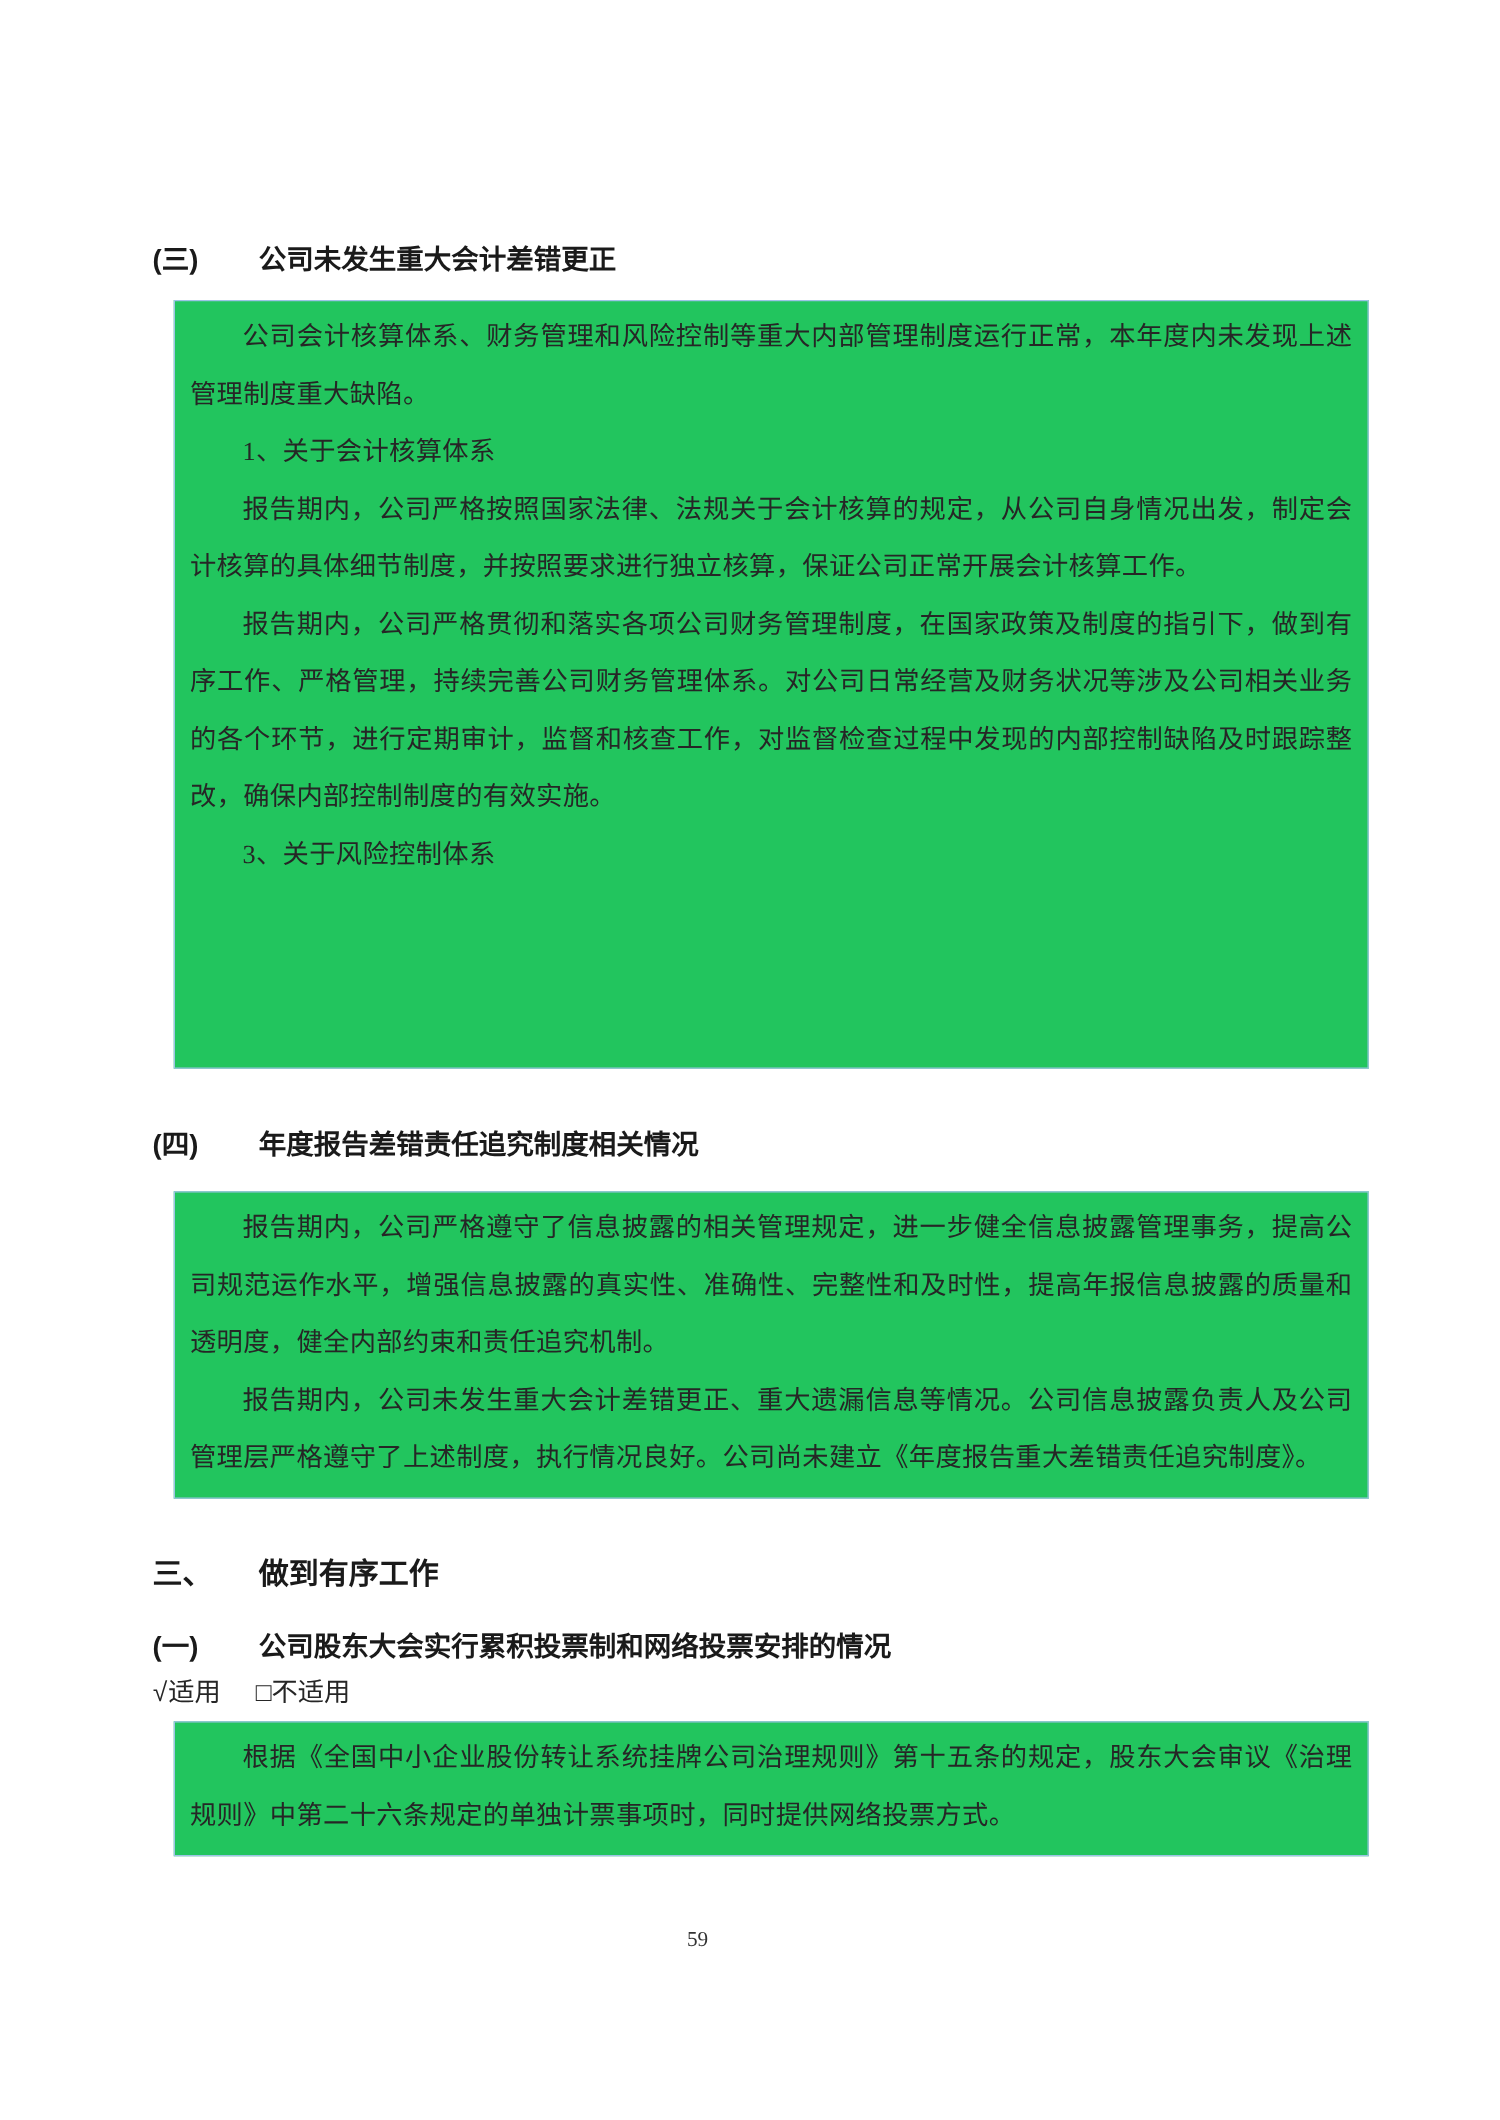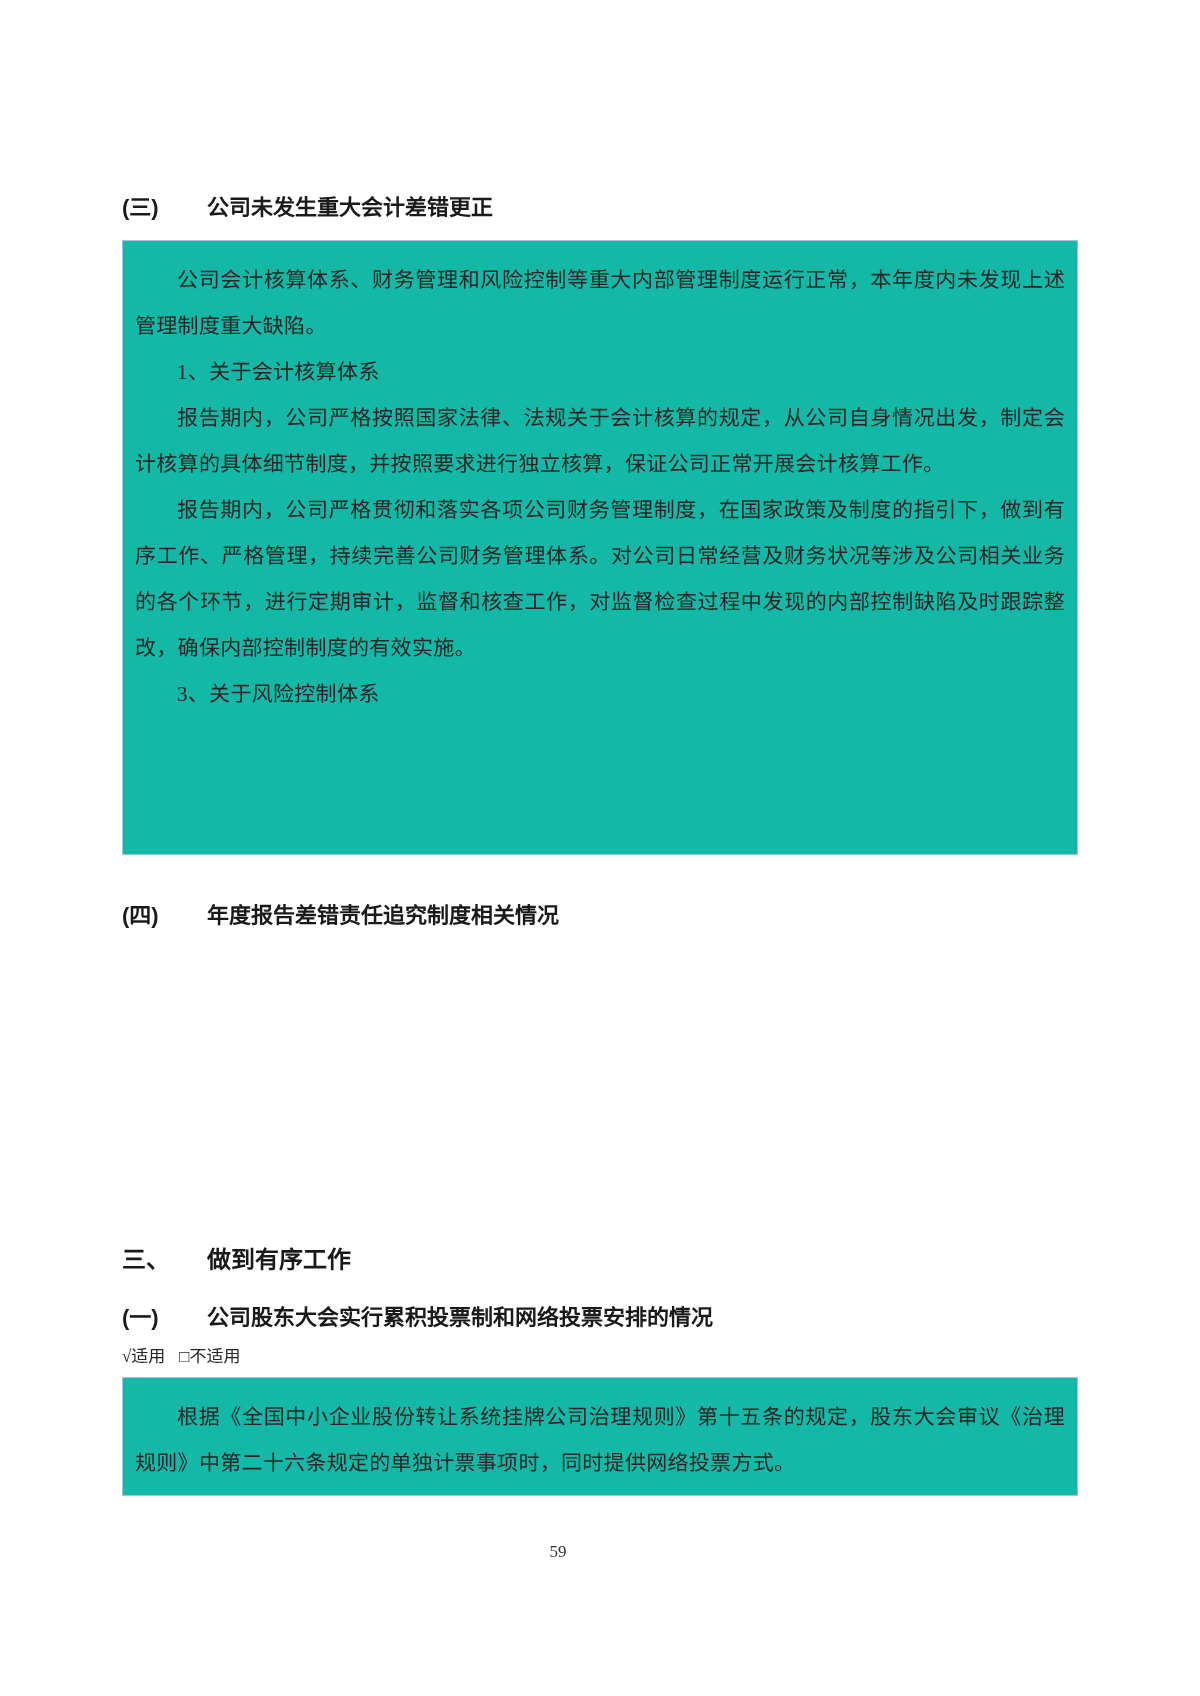--- a/index.html
+++ b/index.html
@@ -22,41 +22,43 @@
     display: flex;
     align-items: baseline;
   }
   .heading .hlabel { flex: 0 0 85px; }
   .h-sub   { font-size: 22px; line-height: 30px; }
   .h-chap  { font-size: 24px; line-height: 32px; }
 
   
   .tbox {
     border: 1.5px solid #9dc3e6;
-    padding: 16px 12px 9px 12px;
+    padding: 5px 12px 9px 12px;
     box-sizing: border-box;
-    background: #14b8a6;
+    background: #22c55e;
+    margin-left: 17px;
   }
   .tbox .para {
     margin: 0;
     font-size: 21px;
     line-height: 46px;
     text-align: justify;
     text-indent: 2em;
     color: #262626;
     letter-spacing: 0.3px;
   }
 
   
   .applicability {
-    font-size: 17px;
+    font-size: 21px;
     color: #262626;
     display: flex;
-    gap: 14px;
+    gap: 28px;
     line-height: 28px;
+    font-family: Liberation Mono, monospace;
   }
 
   
   .footer {
     position: absolute;
     left: 0;
     width: 1116px;
     text-align: center;
     font-size: 17px;
     color: #333333;
@@ -78,20 +80,24 @@
       <p class="para">报告期内，公司严格按照国家法律、法规关于会计核算的规定，从公司自身情况出发，制定会计核算的具体细节制度，并按照要求进行独立核算，保证公司正常开展会计核算工作。</p>
       <p class="para">报告期内，公司严格贯彻和落实各项公司财务管理制度，在国家政策及制度的指引下，做到有序工作、严格管理，持续完善公司财务管理体系。对公司日常经营及财务状况等涉及公司相关业务的各个环节，进行定期审计，监督和核查工作，对监督检查过程中发现的内部控制缺陷及时跟踪整改，确保内部控制制度的有效实施。</p>
       <p class="para">3、关于风险控制体系</p>
     </div>
 
   <div class="abs heading h-sub" style="top:901px;">
     <span class="hlabel">(四)</span>
     <span>年度报告差错责任追究制度相关情况</span>
   </div>
 
+  <div class="abs tbox" style="top:953px; min-height:232px;">
+      <p class="para">报告期内，公司严格遵守了信息披露的相关管理规定，进一步健全信息披露管理事务，提高公司规范运作水平，增强信息披露的真实性、准确性、完整性和及时性，提高年报信息披露的质量和透明度，健全内部约束和责任追究机制。</p>
+      <p class="para">报告期内，公司未发生重大会计差错更正、重大遗漏信息等情况。公司信息披露负责人及公司管理层严格遵守了上述制度，执行情况良好。公司尚未建立《年度报告重大差错责任追究制度》。</p>
+    </div>
 
   <div class="abs heading h-chap" style="top:1244px;">
     <span class="hlabel">三、</span>
     <span>做到有序工作</span>
   </div>
 
   <div class="abs heading h-sub" style="top:1303px;">
     <span class="hlabel">(一)</span>
     <span>公司股东大会实行累积投票制和网络投票安排的情况</span>
   </div>

